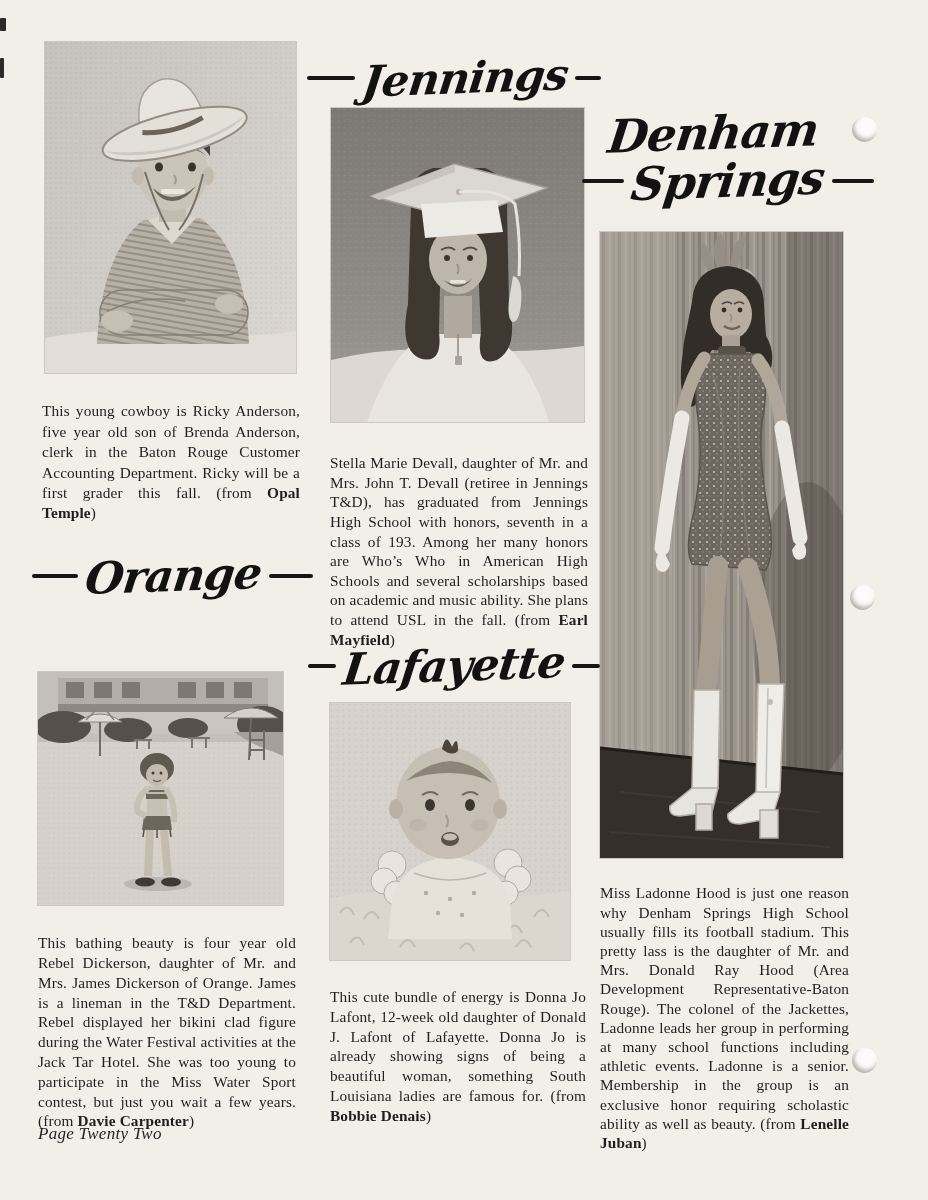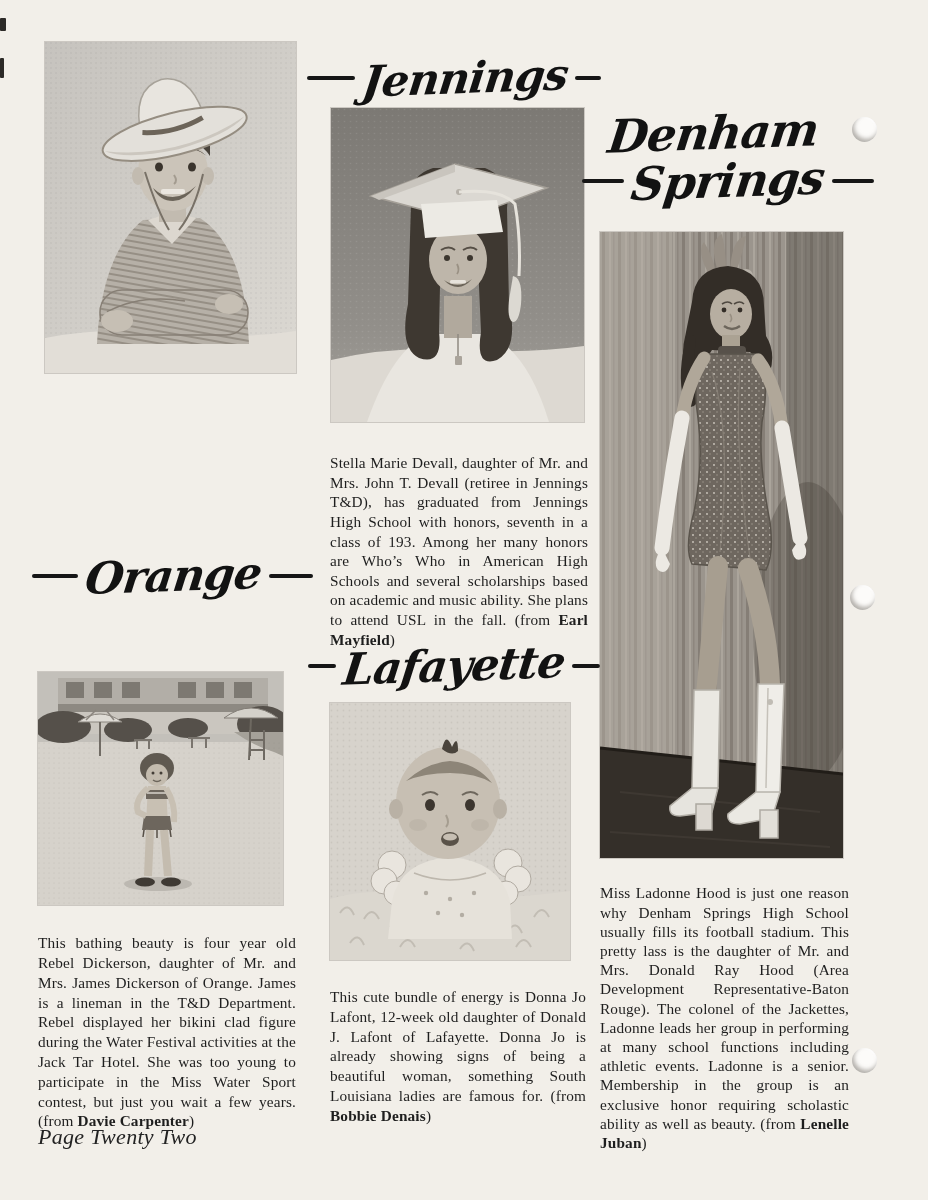--- a/index.html
+++ b/index.html
@@ -22,21 +22,21 @@
     color:#121212;transform:skewX(-9deg) rotate(-2deg);
     letter-spacing:-1px;white-space:nowrap;line-height:1;
   }
   .rule{height:4px;background:#161616;border-radius:2px;flex:none;}
   .caption{
     position:absolute;text-align:justify;
     font-size:15.3px;line-height:19.8px;letter-spacing:.15px;
   }
   .caption b{font-weight:bold;}
   .page-label{
-    position:absolute;font-style:italic;font-size:22px;color:#232323;letter-spacing:.3px;
+    position:absolute;font-style:italic;font-size:17px;color:#232323;letter-spacing:.3px;
   }
   .hole{
     position:absolute;width:25px;height:25px;border-radius:50%;
     background:#fcfbf9;
     box-shadow:inset 2px -3px 4px rgba(120,115,108,.55), inset -1px 1px 2px rgba(255,255,255,.9);
   }
   .edge-mark{position:absolute;background:#2c2a27;border-radius:1px;}
 </style>
 </head>
 <body>
@@ -82,20 +82,21 @@
         <path d="M95,88 Q96,38 128,36 Q160,38 161,88 Z" fill="#e8e5df" stroke="#a7a299" stroke-width="1.5"></path>
         <ellipse cx="128" cy="92" rx="74" ry="21" fill="#e3e0da" stroke="#958d81" stroke-width="2"></ellipse>
         <path d="M56,92 Q128,118 200,92 Q180,106 128,108 Q76,106 56,92 Z" fill="#ccc7bf"></path>
         <path d="M97,83 Q128,92 159,83" stroke="#6c6459" stroke-width="5" fill="none"></path>
       </g>
       <path d="M100,130 Q112,168 124,188" stroke="#787167" stroke-width="2" fill="none"></path>
       <path d="M158,132 Q150,168 134,188" stroke="#787167" stroke-width="2" fill="none"></path>
     </svg>
   </figure>
 
+  <p class="caption" style="left:42px;top:386px;width:258px;line-height:20.4px;"><span>This young cowboy is Ricky Anderson, five year old son of Brenda Anderson, clerk in the Baton Rouge Customer Accounting Department. Ricky will be a first grader this fall. </span><span>(from </span><b>Opal Temple</b><span>)</span></p>
 
   <div class="script-head" style="left:40px;top:546px;width:265px;height:60px;">
     <span class="rule" style="width:46px;"></span>
     <span class="script-text" style="font-size:44px;">Orange</span>
     <span class="rule" style="width:44px;"></span>
   </div>
 
   <figure class="photo" style="left:38px;top:672px;width:245px;height:233px;" aria-label="little girl in fringed bikini standing on hotel pool deck">
     <svg viewBox="0 0 245 233" preserveAspectRatio="none">
       <defs>

